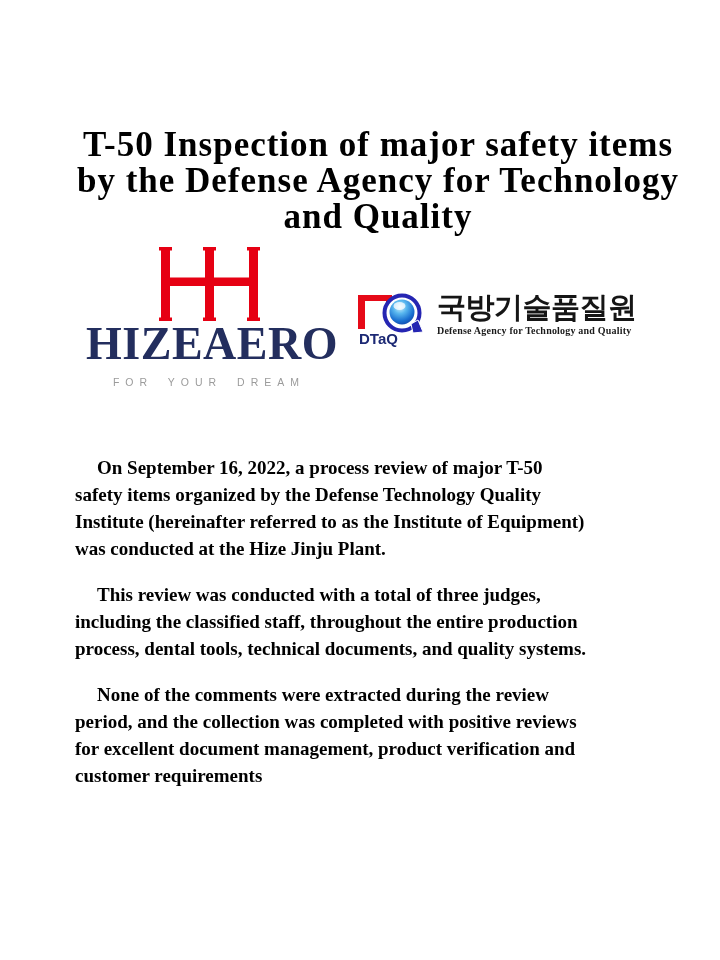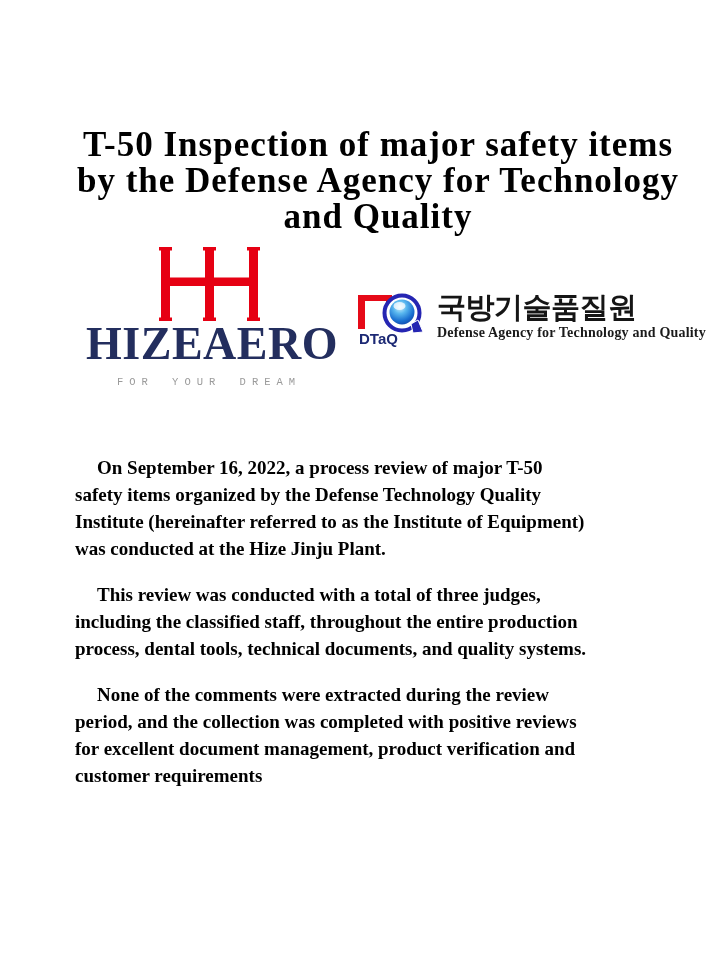--- a/index.html
+++ b/index.html
@@ -34,21 +34,21 @@
     font-size:46px;
     line-height:46px;
     font-weight:bold;
     color:#232e5e;
     letter-spacing:0.5px;
     white-space:nowrap;
     text-align:right;
   }
   .hize-slogan{
     margin-top:9px;
-    font-family:Liberation Mono, monospace;
+    font-family:Liberation Sans, sans-serif;
     font-size:10.5px;
     font-weight:500;
     color:#9b9b9b;
     letter-spacing:6px;
     word-spacing:6px;
     white-space:nowrap;
   }
   
   .dtaq-logo{
     position:absolute;
@@ -60,21 +60,21 @@
   .dtaq-korean{
     font-size:29px;
     line-height:33px;
     font-weight:700;
     color:#151515;
     letter-spacing:-0.5px;
     white-space:nowrap;
   }
   .dtaq-english{
     margin-top:1px;
-    font-size:14px;
+    font-size:10px;
     font-weight:600;
     color:#1a1a1a;
     letter-spacing:0.2px;
     white-space:nowrap;
   }
   
   .body-text{
     position:absolute;
     left:75px;top:440px;right:40px;
   }

